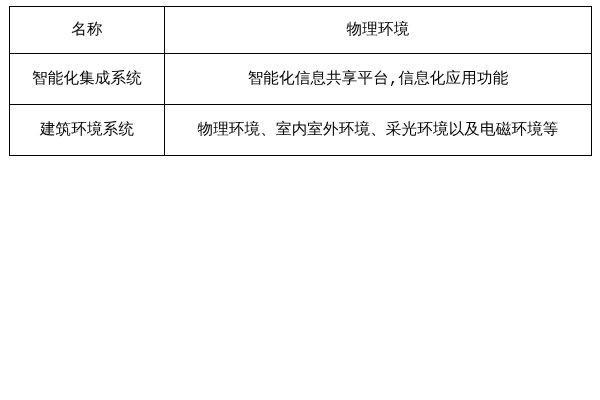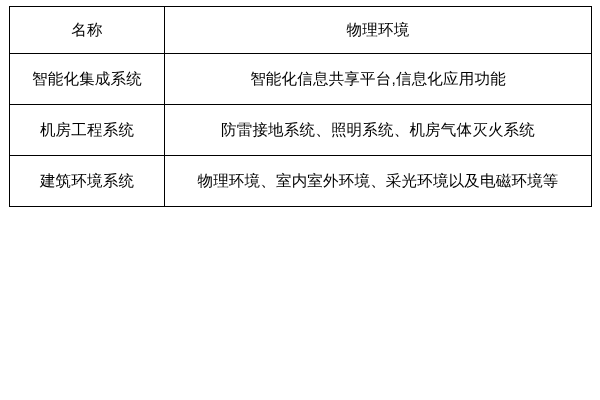--- a/index.html
+++ b/index.html
@@ -30,21 +30,21 @@
     width: 582px;
     background: #ffffff;
   }
   table.spec-table td {
     border: 1px solid #000000;
     text-align: center;
     vertical-align: middle;
     font-size: 15.5px;
     line-height: 1.35;
     padding: 5px 4px;
-    font-family: Liberation Sans, sans-serif;
+    font-family: Liberation Mono, monospace;
   }
   col.col-name { width: 155px; }
   col.col-content { width: 427px; }
   .cell-name {
     letter-spacing: 0.2px;
   }
   .cell-content {
     letter-spacing: 0.2px;
   }
   .row-tall td { height: 44px; }
@@ -63,22 +63,18 @@
     <tbody>
       <tr class="row-header">
         <td class="cell-name">名称</td>
         <td class="cell-content">物理环境</td>
       </tr>
       <tr class="row-normal">
         <td class="cell-name">智能化集成系统</td>
         <td class="cell-content">智能化信息共享平台,信息化应用功能</td>
       </tr>
       <tr class="row-normal">
-        <td class="cell-name">机房工程系统</td>
-        <td class="cell-content">防雷接地系统、照明系统、机房气体灭火系统</td>
-      </tr>
-      <tr class="row-normal">
         <td class="cell-name">建筑环境系统</td>
         <td class="cell-content">物理环境、室内室外环境、采光环境以及电磁环境等</td>
       </tr>
     </tbody>
   </table>
 </div>
 
 </body></html>

